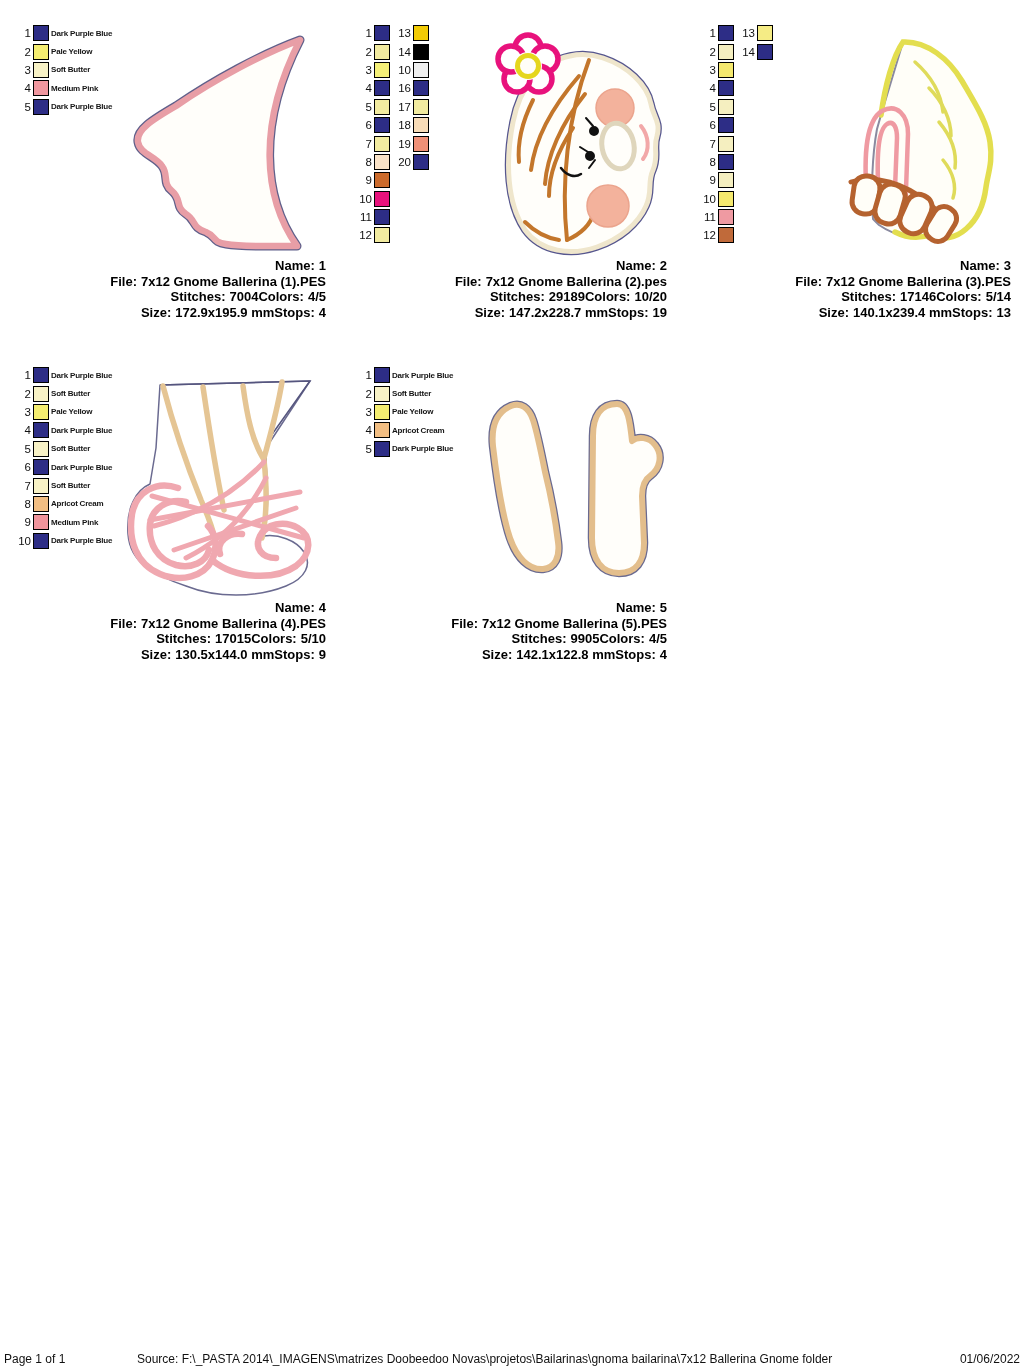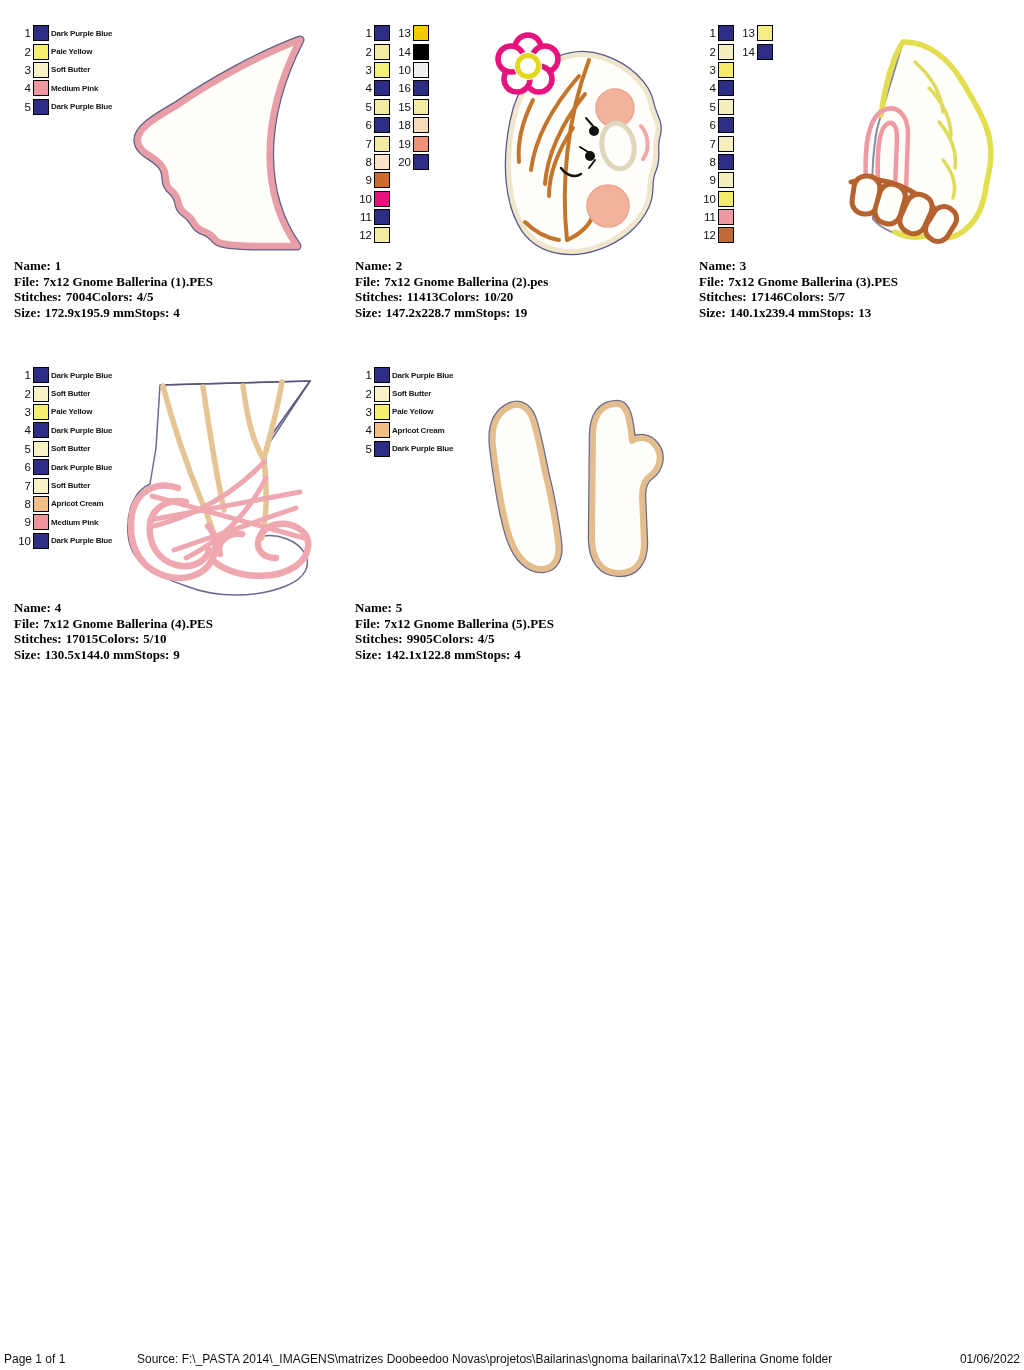--- a/index.html
+++ b/index.html
@@ -9,21 +9,21 @@
   #p1{left:14px;top:24px;} #p2{left:355px;top:24px;} #p3{left:699px;top:24px;}
   #p4{left:14px;top:366px;} #p5{left:355px;top:366px;}
   .legend{position:absolute;left:0;top:0;}
   .legend-row{display:flex;align-items:center;height:18.4px;}
   .lnum{font-size:11.5px;width:17px;text-align:right;margin-right:2px;color:#111;}
   .legend-row > .lnum:nth-child(3){width:21px;}
   .swatch{width:14px;height:14px;border:1px solid #000;flex:0 0 auto;}
   .llabel{font-size:8px;font-weight:bold;margin-left:2px;letter-spacing:-0.2px;color:#151515;white-space:nowrap;}
   .design{position:absolute;}
   .meta{position:absolute;left:0;top:234px;width:100%;font-weight:bold;font-size:13px;line-height:15.7px;}
-  .meta .mrow{display:flex;justify-content:flex-start;font-family:Liberation Serif, serif;}
+  .meta .mrow{display:flex;justify-content:flex-end;}
   .meta .v{margin-left:4px;}
   .meta .pair{display:flex;}
   .footer{position:absolute;left:0;top:1352px;width:1024px;font-size:12px;color:#111;}
   .footer .fpage{position:absolute;left:4px;top:0;}
   .footer .fsource{position:absolute;left:137px;top:0;white-space:nowrap;}
   .footer .fdate{position:absolute;right:4px;top:0;text-align:center;}
 </style>
 </head>
 <body>
 
@@ -119,21 +119,21 @@
         </div>
         <div class="legend-row">
           <span class="lnum">4</span>
           <span class="swatch" style="background: rgb(45, 45, 134);"></span>
           <span class="lnum">16</span>
           <span class="swatch" style="background: rgb(45, 45, 134);"></span>
         </div>
         <div class="legend-row">
           <span class="lnum">5</span>
           <span class="swatch" style="background: rgb(242, 235, 160);"></span>
-          <span class="lnum">15</span>
+          <span class="lnum">17</span>
           <span class="swatch" style="background: rgb(242, 235, 160);"></span>
         </div>
         <div class="legend-row">
           <span class="lnum">6</span>
           <span class="swatch" style="background: rgb(45, 45, 134);"></span>
           <span class="lnum">18</span>
           <span class="swatch" style="background: rgb(248, 220, 184);"></span>
         </div>
         <div class="legend-row">
           <span class="lnum">7</span>
@@ -209,21 +209,21 @@
         </div>
       <div class="mrow">
           <span class="pair">
             <span>File:</span>
             <span class="v">7x12 Gnome Ballerina (2).pes</span>
           </span>
         </div>
       <div class="mrow">
           <span class="pair">
             <span>Stitches:</span>
-            <span class="v">11413</span>
+            <span class="v">29189</span>
           </span>
           <span class="pair">
             <span>Colors:</span>
             <span class="v">10/20</span>
           </span>
         </div>
       <div class="mrow">
           <span class="pair">
             <span>Size:</span>
             <span class="v">147.2x228.7 mm</span>
@@ -325,21 +325,21 @@
             <span class="v">7x12 Gnome Ballerina (3).PES</span>
           </span>
         </div>
       <div class="mrow">
           <span class="pair">
             <span>Stitches:</span>
             <span class="v">17146</span>
           </span>
           <span class="pair">
             <span>Colors:</span>
-            <span class="v">5/7</span>
+            <span class="v">5/14</span>
           </span>
         </div>
       <div class="mrow">
           <span class="pair">
             <span>Size:</span>
             <span class="v">140.1x239.4 mm</span>
           </span>
           <span class="pair">
             <span>Stops:</span>
             <span class="v">13</span>

